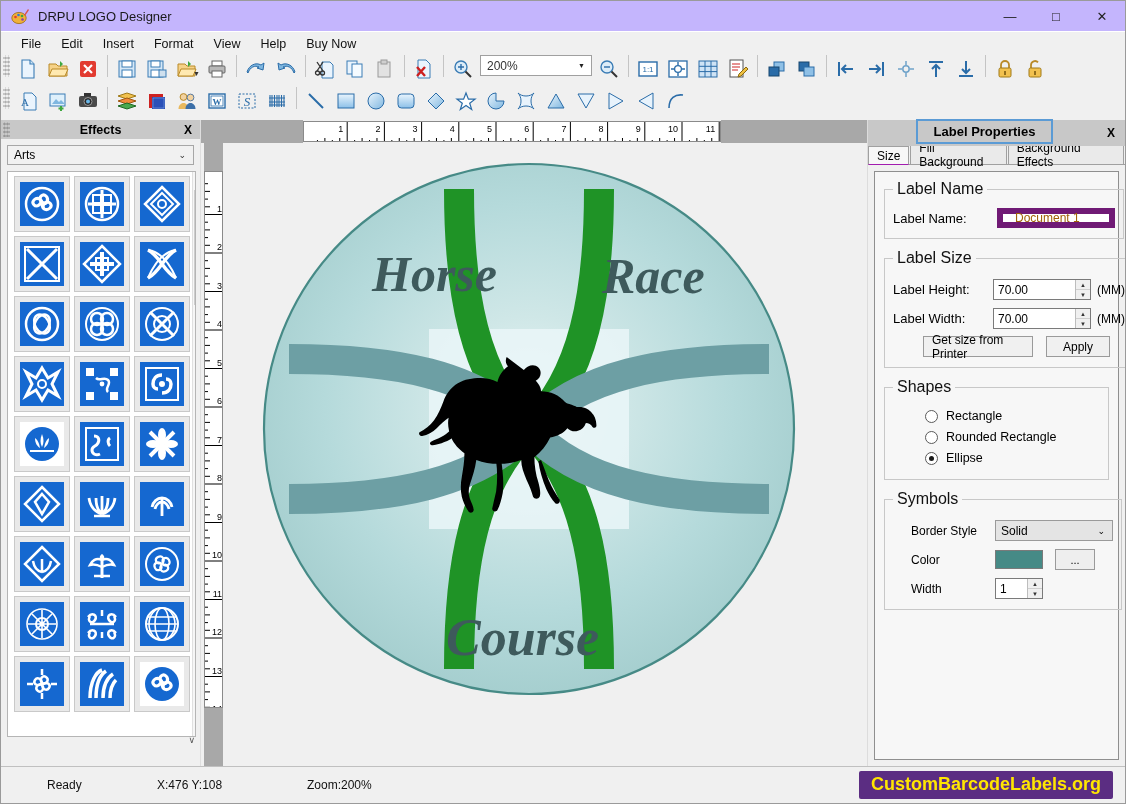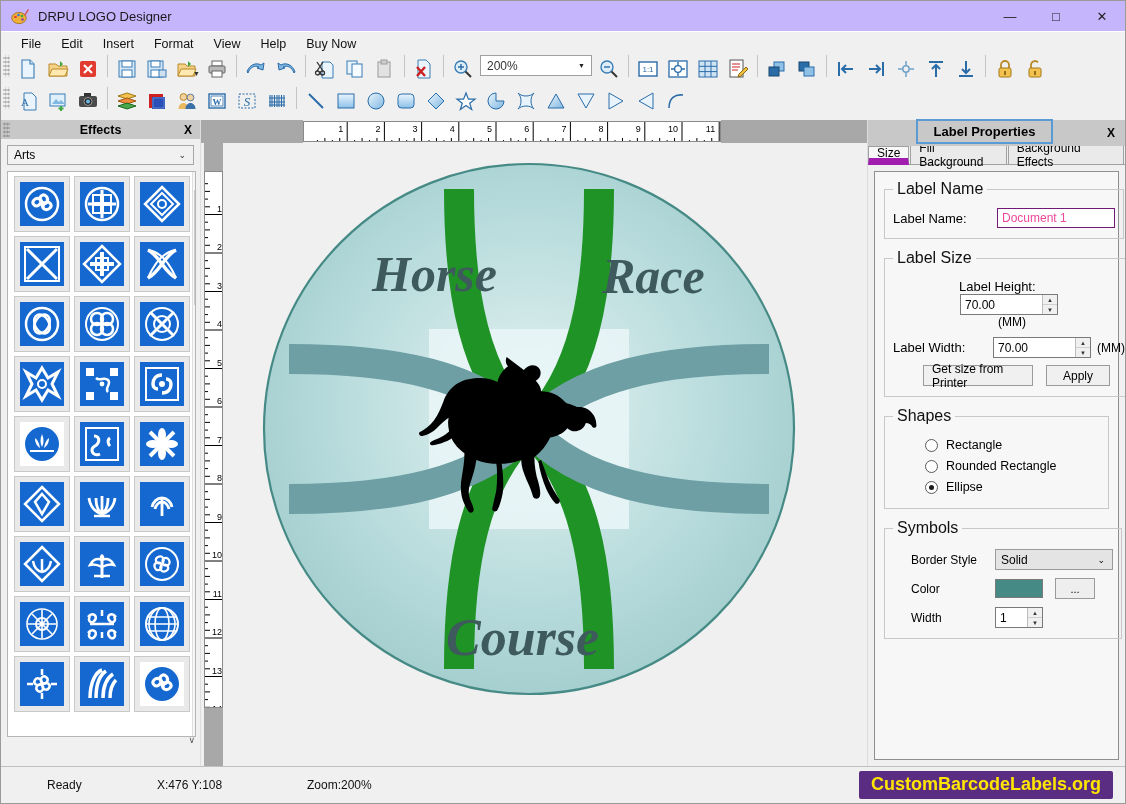--- a/index.html
+++ b/index.html
@@ -109,31 +109,31 @@
   .props-title-box { position:absolute; left:48px; top:-1px; width:137px; height:25px;
                      background:#c8c8c8; border:2px solid #5b9bd5; display:flex;
                      align-items:center; justify-content:center; }
   .props-title { font-weight:bold; font-size:13px; color:#000; }
   .props-close { position:absolute; right:10px; font-size:12px; font-weight:bold; }
 
   .props-tabs { height:19px; display:flex; align-items:flex-end; background:#f0f0f0;
                 border-bottom:1px solid #a0a0a0; }
   .ptab { height:19px; padding:0 8px; font-size:12px; display:flex; align-items:center;
           border:1px solid #a0a0a0; border-bottom:none; background:#eaeaea; margin-right:1px; }
-  .ptab.active { background:#f7f7f7; border-bottom:7px solid #a21caf; margin-bottom:-1px; }
+  .ptab.active { background:#f7f7f7; border-bottom:1px solid #a21caf; margin-bottom:-1px; }
 
   .props-body { flex:1; margin:6px 6px 0 6px; background:#f7f7f7; border:1px solid #8f8f8f;
                 padding:8px 9px; position:relative; }
 
   fieldset.grp { border:1px solid #c8c8c8; margin-bottom:10px; padding:6px 8px 10px 8px; }
   fieldset.grp legend { font-size:16px; padding:0 4px; color:#111; }
   .row { display:flex; align-items:center; margin-top:8px; }
   .lbl { font-size:13px; color:#000; }
-  .txtbox { background:#fff; border:1px solid #701a75; height:20px; font-size:12px;
-            display:flex; align-items:center; padding-left:4px; color:#ec4899; }
+  .txtbox { background:#fff; border:6px solid #701a75; height:20px; font-size:12px;
+            display:flex; align-items:center; padding-left:12px; color:#a16207; }
   .spin { display:flex; align-items:center; background:#fff; border:1px solid #7a7a7a; height:21px; }
   .spin .val { flex:1; font-size:12px; padding-left:4px; }
   .spin .btns { width:15px; height:19px; display:flex; flex-direction:column;
                 border-left:1px solid #bdbdbd; }
   .spin .btns div { flex:1; display:flex; align-items:center; justify-content:center;
                     font-size:6px; background:#f0f0f0; color:#333; }
   .spin .btns div:first-child { border-bottom:1px solid #cfcfcf; }
   .unit { font-size:12px; margin-left:6px; }
   .btn { background:#f0f0f0; border:1px solid #9a9a9a; font-size:12px; height:21px;
          display:flex; align-items:center; justify-content:center; padding:0 8px; }
@@ -1086,21 +1086,21 @@
           <legend>Label Name</legend>
           <div class="row" style="margin-top:4px;">
             <div class="lbl" style="width:104px;">Label Name:</div>
             <div class="txtbox" style="width:118px;">Document 1</div>
           </div>
         </fieldset>
 
         <fieldset class="grp">
           <legend>Label Size</legend>
 
-          <div class="row" style="margin-top:6px;flex-direction:column;">
+          <div class="row" style="margin-top:6px;">
             <div class="lbl" style="width:100px;">Label Height:</div>
             <div class="spin" style="width:98px;">
               <span class="val">70.00</span>
               <span class="btns">
                 <div>▲</div>
                 <div>▼</div>
               </span>
             </div>
             <span class="unit">(MM)</span>
           </div>

